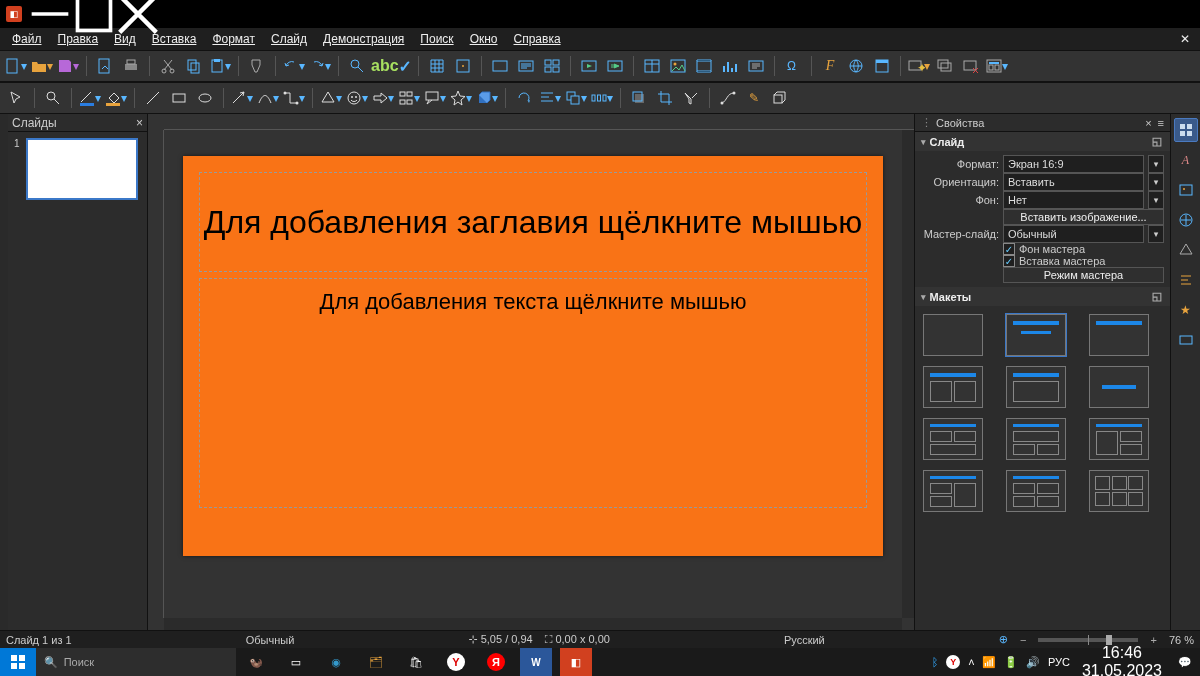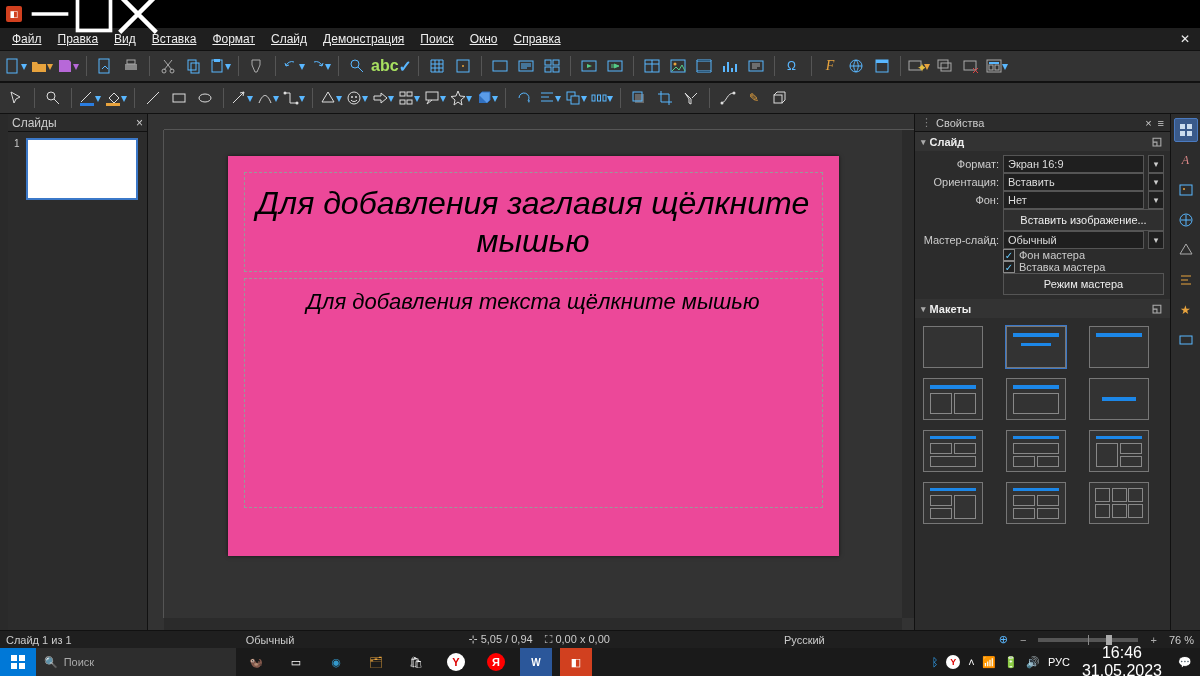--- a/index.html
+++ b/index.html
@@ -21,38 +21,38 @@
 .slides-panel { width: 140px; background: #2c2c2c; display: flex; flex-direction: column; border-right: 1px solid #111; }
 .slides-header { height: 18px; display: flex; align-items: center; justify-content: space-between; padding: 0 4px; background: #2c2c2c; border-bottom: 1px solid #111; }
 .slides-thumbs { flex: 1; padding: 6px; }
 .thumb-wrap { display: flex; gap: 4px; }
 .thumb-num { font-size: 10px; color: #ccc; width: 8px; }
 .thumb { width: 112px; height: 62px; background: #fff; border: 2px solid #3b78c8; }
 .editor { flex: 1; background: #333; position: relative; overflow: hidden; }
 .hruler { height: 16px; background: #333; border-bottom: 1px solid #555; margin-left: 16px; }
 .vruler { width: 16px; background: #333; border-right: 1px solid #555; position: absolute; left: 0; top: 16px; bottom: 12px; }
 .canvas-wrap { position: absolute; left: 16px; right: 12px; top: 16px; bottom: 12px; background: #333; display: flex; align-items: flex-start; justify-content: center; padding: 26px 12px 24px; }
-.slide { width: 611px; height: 400px; background: #ec4899; box-shadow: 0 0 4px rgba(0,0,0,.6); position: relative; padding: 10px; font-style: italic; }
+.slide { width: 700px; height: 400px; background: #f97316; box-shadow: 0 0 4px rgba(0,0,0,.6); position: relative; padding: 10px; }
 .placeholder { border: 1px dashed #999; margin: 6px; display: flex; align-items: center; justify-content: center; text-align: center; font-family: "Liberation Sans","DejaVu Sans",Arial,sans-serif; color: #000; }
 .ph-title { height: 100px; font-size: 32px; line-height: 1.2; }
 .ph-content { height: 230px; font-size: 22px; align-items: flex-start; padding-top: 10px; }
 .hscroll { position: absolute; left: 16px; right: 12px; bottom: 0; height: 12px; background: #2b2b2b; }
 .vscroll { position: absolute; right: 0; top: 16px; bottom: 12px; width: 12px; background: #2b2b2b; }
 .props-panel { width: 256px; background: #2c2c2c; border-left: 1px solid #111; display: flex; flex-direction: column; font-size: 11px; }
 .props-header { height: 18px; display: flex; align-items: center; padding: 0 6px; background: #2c2c2c; border-bottom: 1px solid #111; justify-content: space-between; }
 .props-header .icons { display:flex; gap:6px; }
 .section-head { background: #333; padding: 3px 6px; display: flex; align-items: center; gap: 4px; font-weight: bold; color: #eee; }
 .section-head .toggle { font-size:9px; color:#aaa; }
 .section-head .sh-end { margin-left:auto; color:#aaa; width:14px; text-align:center;}
 .section-body { padding: 4px 6px; display: flex; flex-direction: column; }
 .row { display: flex; align-items: center; gap: 4px; }
 .row .lbl { width: 78px; text-align: right; color: #ccc; }
 .row .field { flex: 1; height: 18px; background: #1f1f1f; border: 1px solid #555; display: flex; align-items: center; padding: 0 4px; color: #ddd; }
 .row .dd-arr { width: 16px; height: 18px; background: #1f1f1f; border: 1px solid #555; display:flex; align-items:center; justify-content:center; color:#ccc; font-size:9px; }
-.pbtn { height: 22px; background: #2f2f2f; border: 1px solid #555; color: #eee; display: flex; align-items: center; justify-content: center; margin-left: 82px; }
+.pbtn { height: 16px; background: #2f2f2f; border: 1px solid #555; color: #eee; display: flex; align-items: center; justify-content: center; margin-left: 82px; }
 .chk-row { display: flex; align-items: center; gap: 4px; margin-left: 82px; }
 .chk { width: 12px; height: 12px; background: #1f1f1f; border: 1px solid #888; display:flex; align-items:center; justify-content:center; color:#6cf; font-size:10px; }
 .layouts { display: grid; grid-template-columns: repeat(3, 1fr); gap: 10px; padding: 8px; overflow-y:auto; }
 .layout-th { width: 60px; height: 42px; background: #333; border: 1px solid #777; position: relative; padding:3px; }
 .layout-th.selected { outline: 1px solid #3b78c8; }
 .layout-th .bar { background:#1c87e8; position:absolute; }
 .layout-th .box { border:1px solid #888; position:absolute; }
 .sidebar-tabs { width: 30px; background: #2c2c2c; border-left: 1px solid #111; display: flex; flex-direction: column; align-items: center; padding-top: 4px; gap: 6px; }
 .sb-tab { width: 24px; height: 24px; display:flex; align-items:center; justify-content:center; border:1px solid transparent; border-radius:2px; }
 .sb-tab.active { background:#3a5a8a; border-color:#4a7ac0; }

